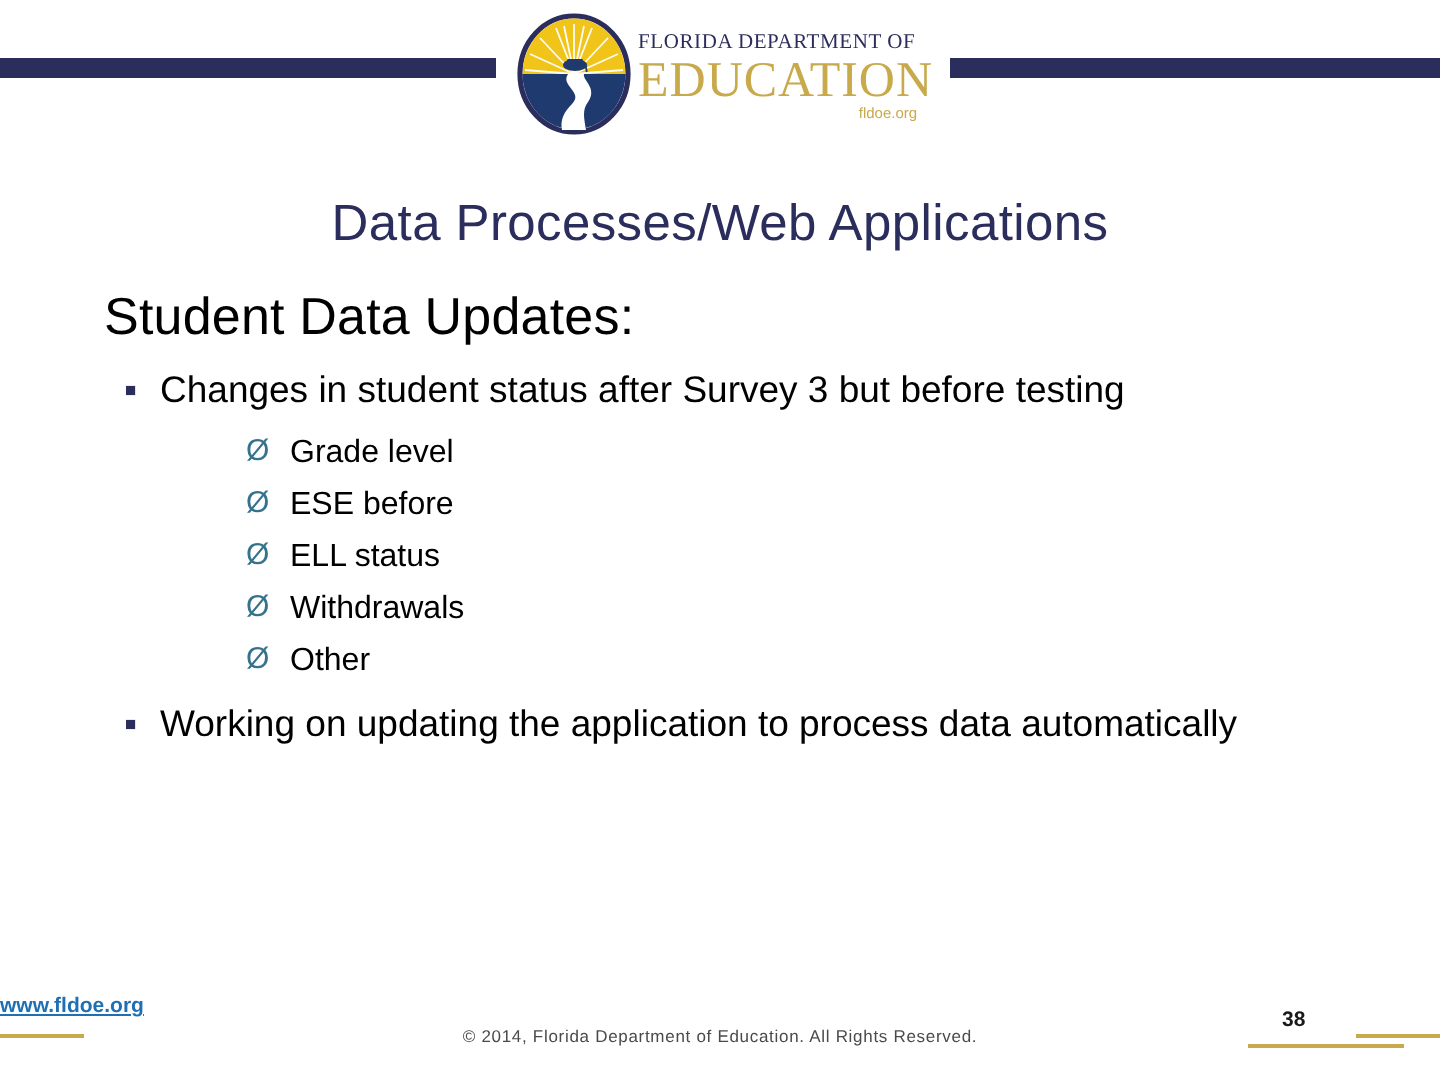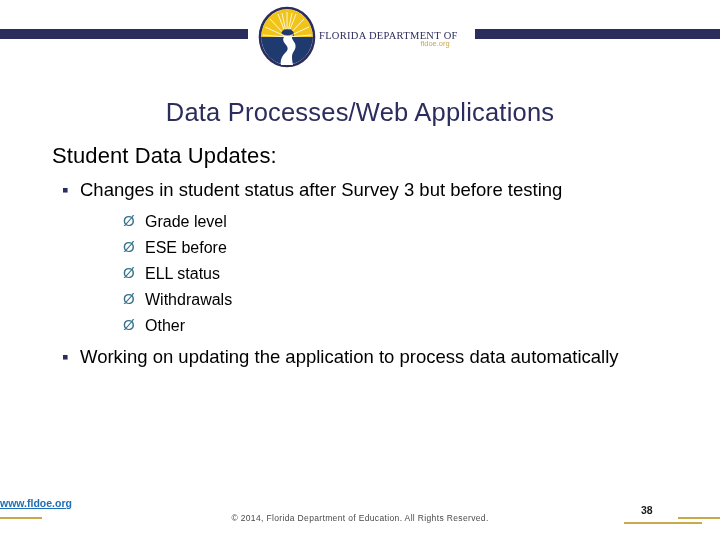--- a/index.html
+++ b/index.html
@@ -98,21 +98,21 @@
   }
 
   
   .body-area {
     position: absolute;
     left: 52px;
     top: 143px;
     width: 620px;
   }
   .lead-line {
-    font-size: 22px;
+    font-size: 26px;
     color: #000000;
     margin-bottom: 9px;
     letter-spacing: 0.1px;
   }
   ul.level1 {
     list-style: none;
     margin: 0;
     padding: 0;
   }
   ul.level1 > li.l1 {
@@ -243,20 +243,21 @@
       </g>
       <path d="M3.3 31 A25.7 27.7 0 0 0 54.7 31 Z" fill="#1f3a6e"></path>
       <path d="M3.3 31 H54.7 A25.7 27.7 0 0 1 47 49 L11 49 A25.7 27.7 0 0 1 3.3 31 Z" fill="#1f3a6e"></path>
       <path d="M26 31 C22 37, 34 40, 28 46 C24 50, 22 54, 23 59 L35 59 C34 53, 33 49, 36 45 C41 38, 33 34, 34 31 Z" fill="#ffffff"></path>
       <ellipse cx="29.5" cy="26.5" rx="6" ry="3" fill="#1f3a6e"></ellipse>
       <rect x="25.5" y="23.5" width="8" height="3.4" rx="0.6" fill="#1f3a6e"></rect>
       <line x1="34.6" y1="25.5" x2="35.4" y2="30" stroke="#1f3a6e" stroke-width="0.9"></line>
     </svg>
     <div class="logo-text">
       <div class="logo-line1">FLORIDA DEPARTMENT OF</div>
+      <div class="logo-line2">EDUCATION</div>
       <div class="logo-line3">fldoe.org</div>
     </div>
   </div>
 </div>
 
 <div class="slide-title">Data Processes/Web Applications</div>
 
 <div class="body-area">
   <div class="lead-line">Student Data Updates:</div>
 

